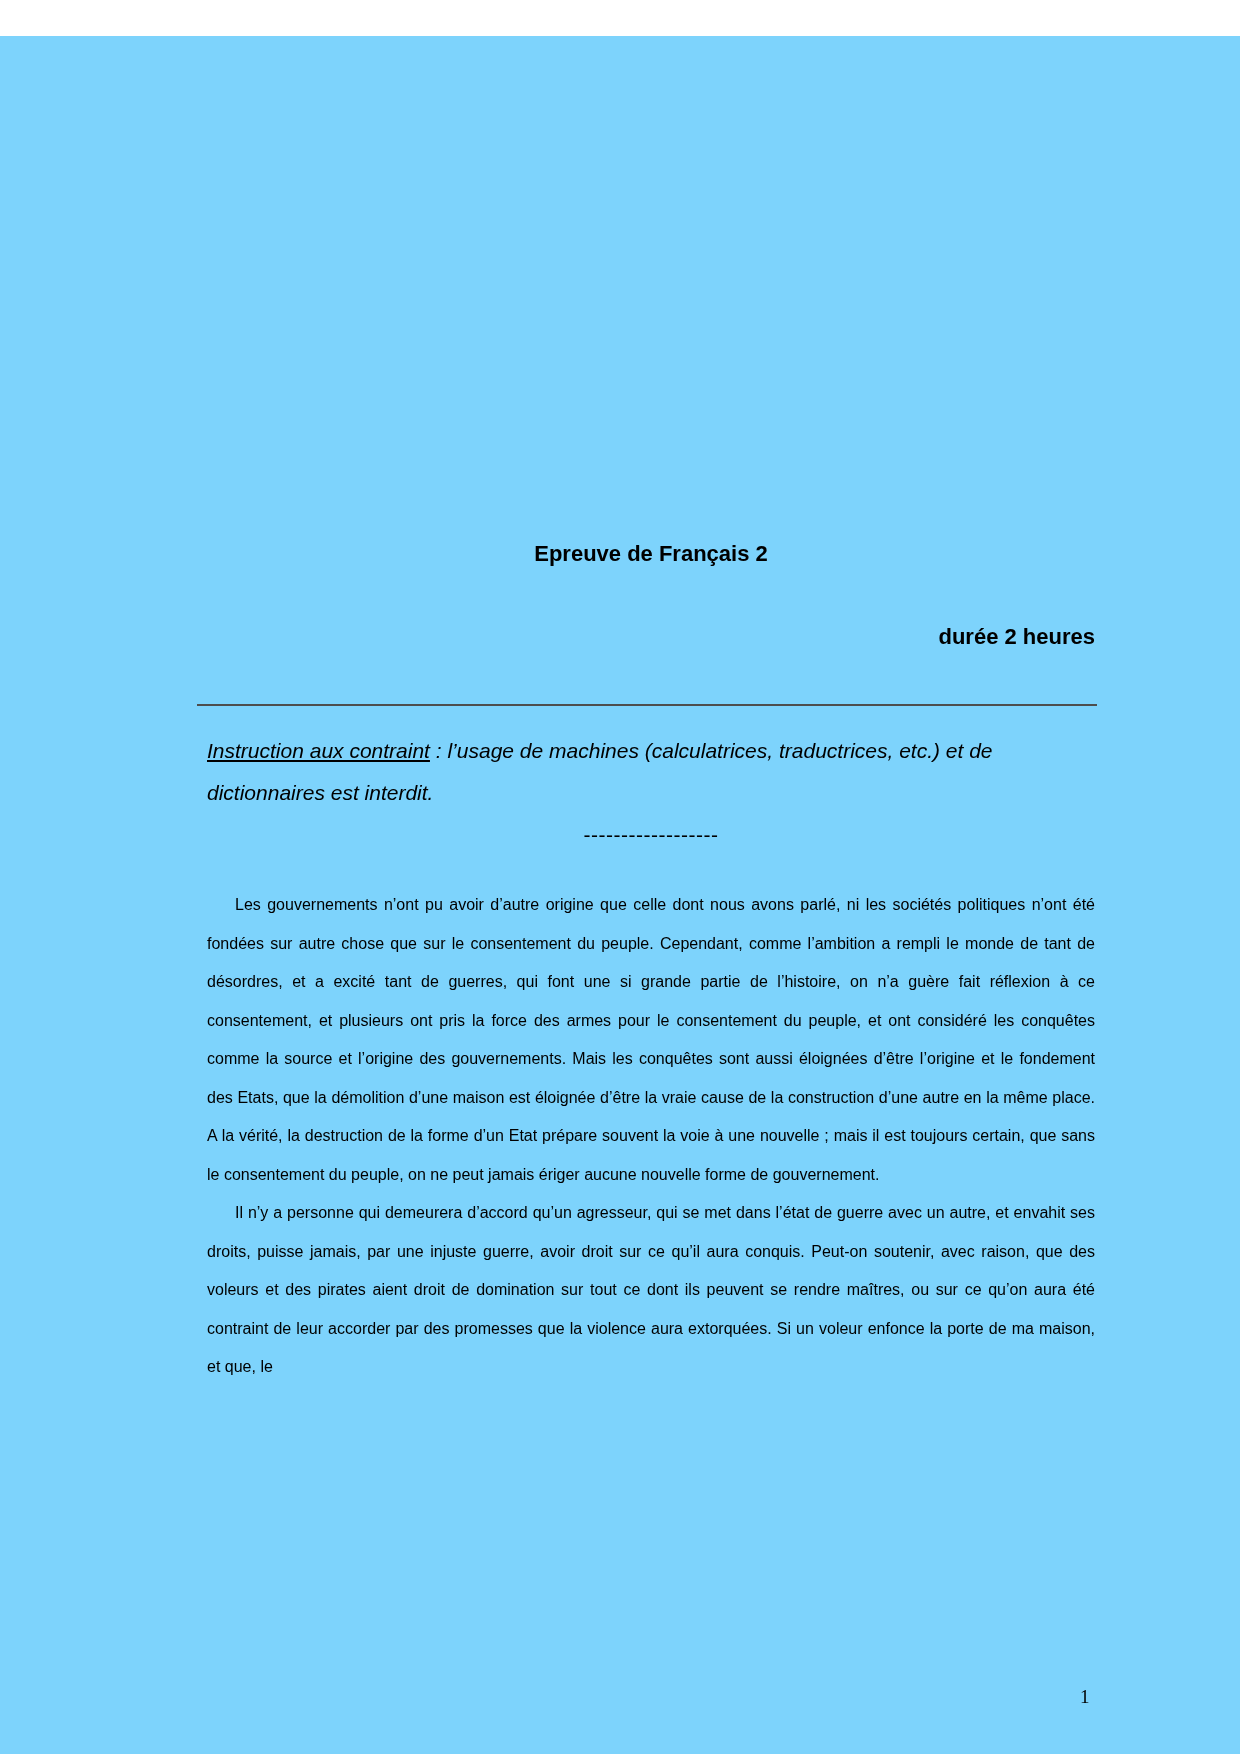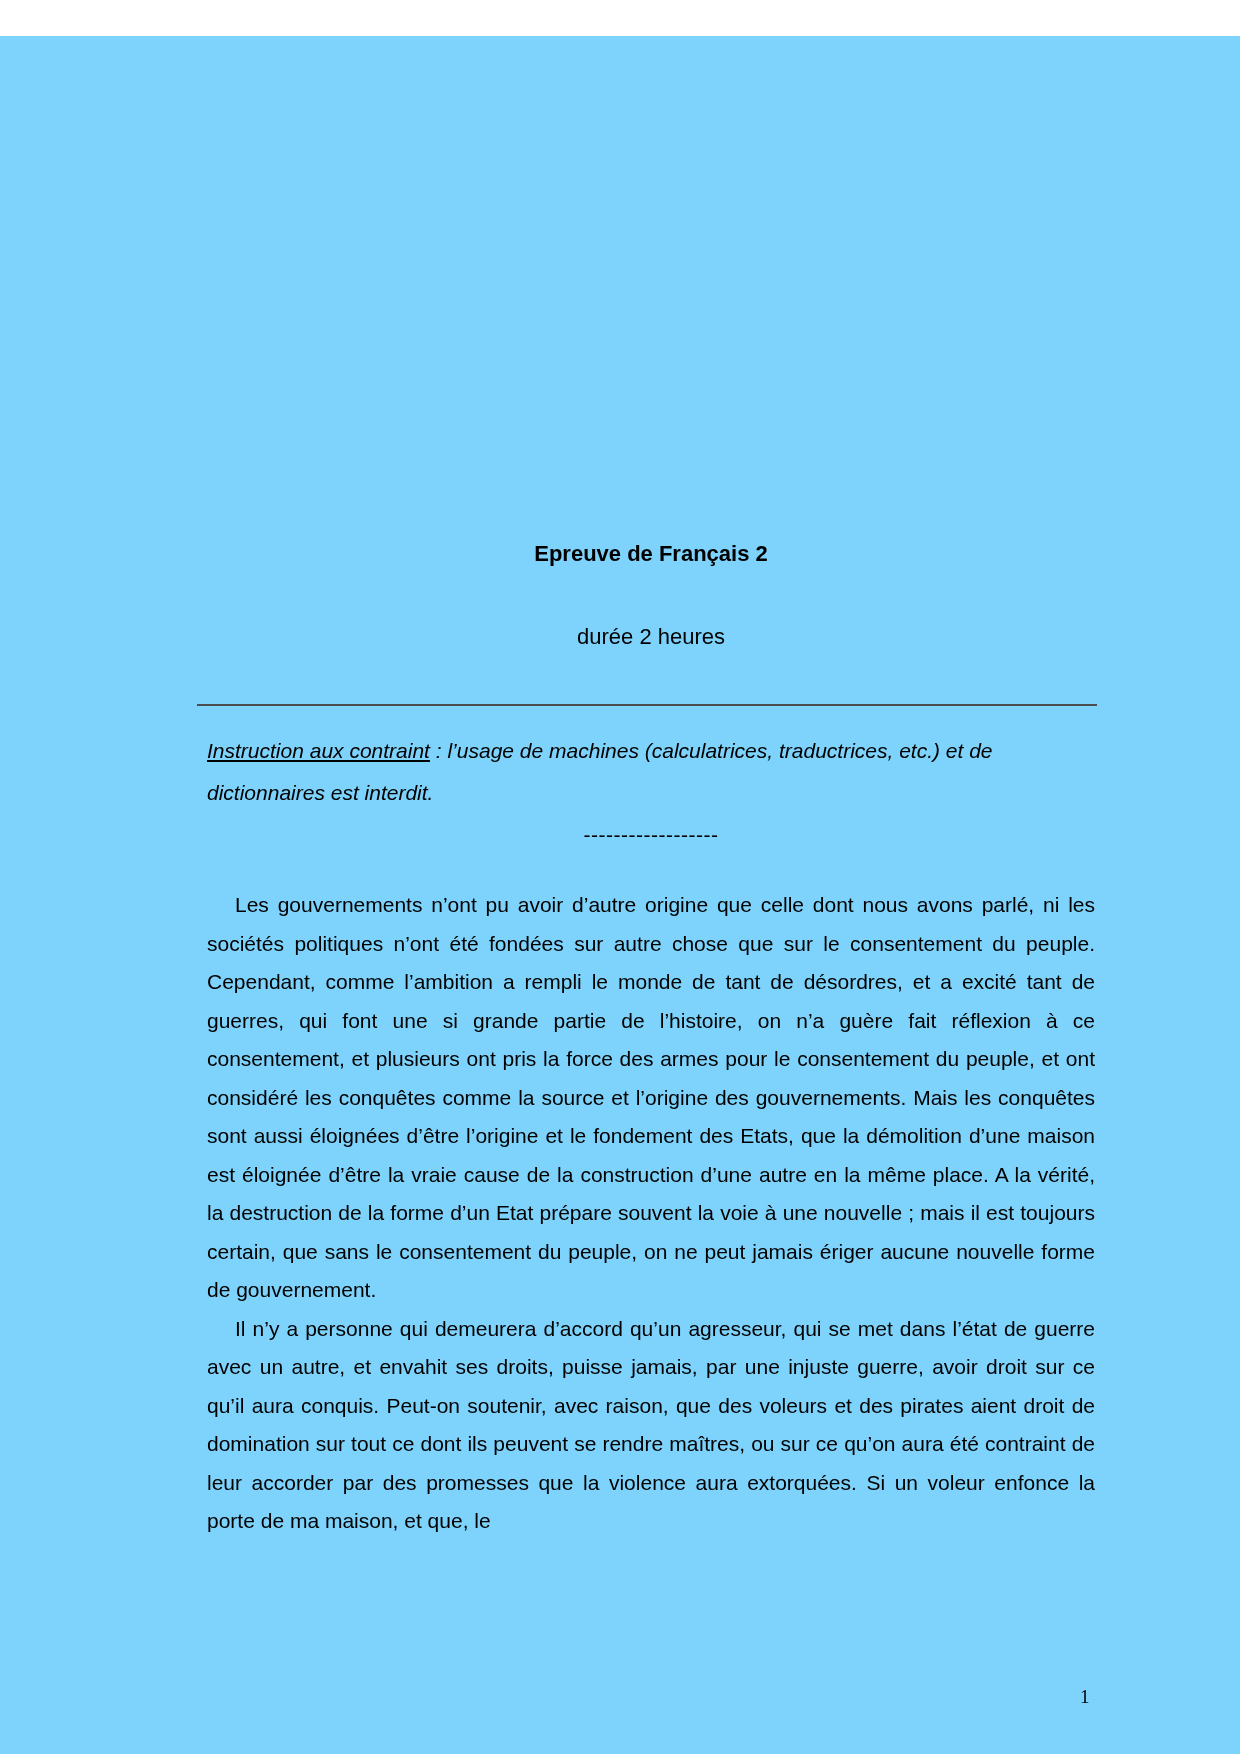--- a/index.html
+++ b/index.html
@@ -25,23 +25,23 @@
   }
   .doc-title {
     margin: 505px 0 0 0;
     text-align: center;
     font-size: 22px;
     font-weight: bold;
     line-height: 26px;
   }
   .doc-subtitle {
     margin: 57px 0 0 0;
-    text-align: center;
+    text-align: right;
     font-size: 22px;
-    font-weight: normal;
+    font-weight: bold;
     line-height: 26px;
   }
   .rule {
     margin: 54px 0 0 -10px;
     width: 900px;
     height: 0;
     border: none;
     border-top: 2px solid #4d4d4d;
   }
   .instructions {
@@ -59,21 +59,21 @@
     text-align: center;
     font-size: 21px;
     line-height: 42px;
     letter-spacing: 0.5px;
   }
   .body-text {
     margin-top: 30px;
   }
   .body-text p {
     margin: 0;
-    font-size: 21px;
+    font-size: 16px;
     line-height: 38.5px;
     text-align: justify;
     text-indent: 28px;
   }
   .page-number {
     position: absolute;
     left: 1080px;
     top: 1650px;
     font-family: "Liberation Serif", serif;
     font-size: 19px;

